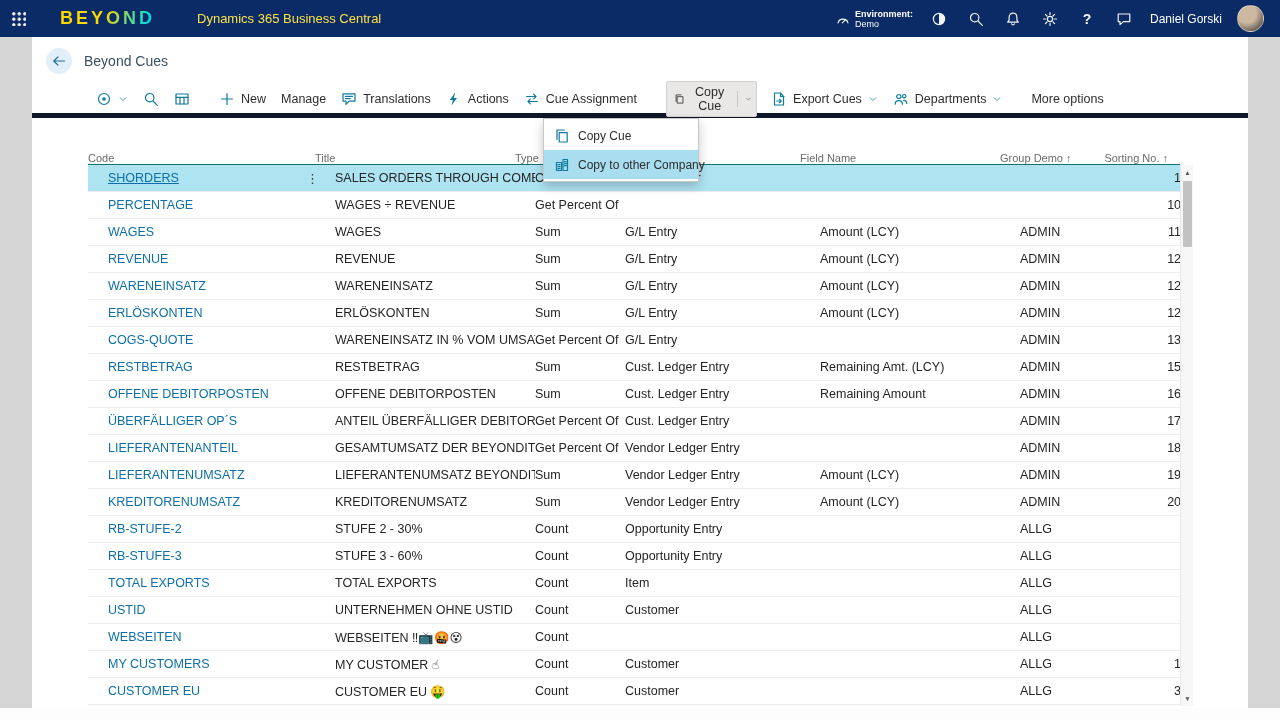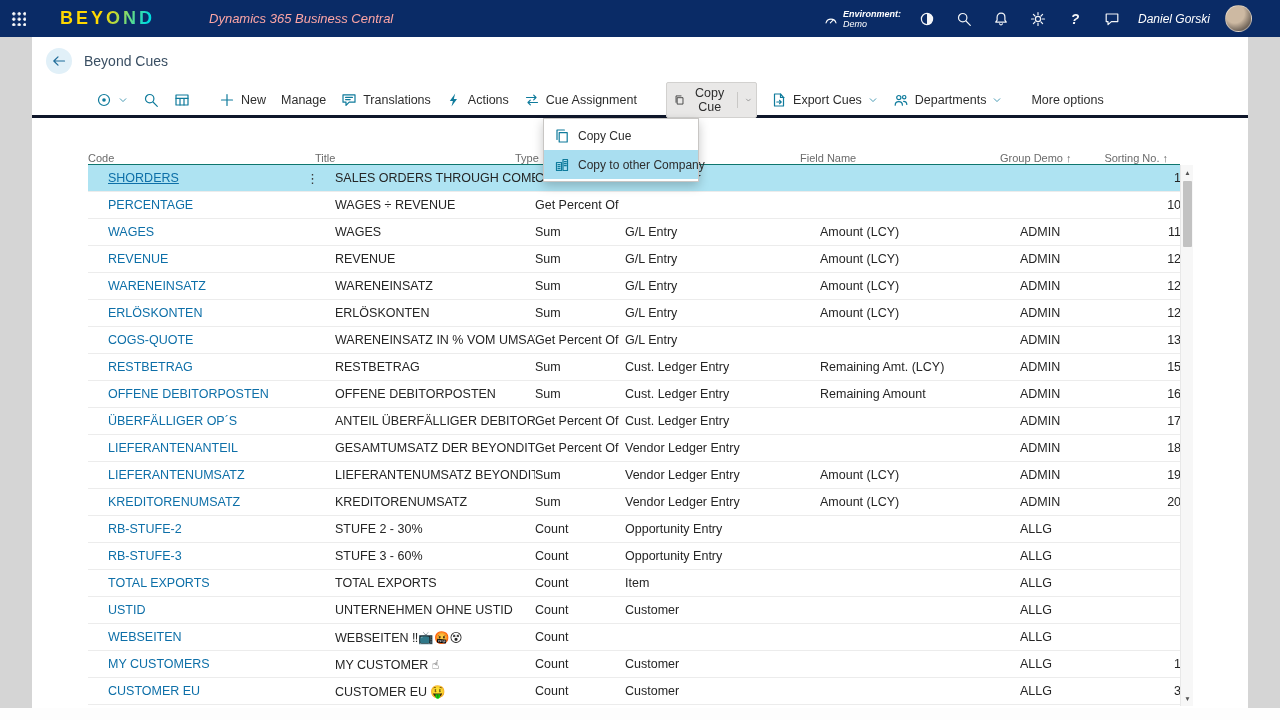--- a/index.html
+++ b/index.html
@@ -10,43 +10,43 @@
   
   .ic { width: 16px; height: 16px; stroke: currentColor; fill: none; stroke-width: 1.2; stroke-linecap: round; stroke-linejoin: round; display: inline-block; vertical-align: middle; }
   .ic.fill { fill: currentColor; stroke: none; }
   .ic.sm { width: 10px; height: 10px; }
 
   
   .topbar { position: absolute; left: 0; top: 0; width: 1280px; height: 37px; background: #0a2b66; display: flex; align-items: center; color: #fff; }
   .waffle-btn { width: 36px; height: 37px; display: flex; align-items: center; justify-content: center; }
   .waffle { width: 15px; height: 15px; background-image: radial-gradient(circle, #fff 1.4px, transparent 1.6px); background-size: 5.5px 5.5px; background-position: 0 0; }
   .logo { margin-left: 24px; font-size: 18px; font-weight: 900; letter-spacing: 3px; background: linear-gradient(110deg, #ffd800 45%, #00dcdc 90%); -webkit-background-clip: text; background-clip: text; color: #ffd800; -webkit-text-fill-color: transparent; }
-  .app-title { margin-left: 54px; font-size: 13px; color: #fca5a5; font-style: italic; }
-  .tb-right { margin-left: auto; display: flex; align-items: center; gap: 15px; padding-right: 28px; font-style: italic; }
+  .app-title { margin-left: 42px; font-size: 13px; color: #fde047; }
+  .tb-right { margin-left: auto; display: flex; align-items: center; gap: 15px; padding-right: 16px; }
   .env { display: flex; align-items: center; gap: 5px; }
   .env .ic { width: 14px; height: 14px; }
   .env-text { font-size: 9px; line-height: 10px; }
   .env-label { font-weight: bold; }
   .tb-icon { width: 22px; height: 22px; display: flex; align-items: center; justify-content: center; color: rgba(255,255,255,.95); }
   .help-q { font-size: 14px; font-weight: bold; }
   .tb-user { font-size: 12px; white-space: nowrap; }
   .avatar { width: 27px; height: 27px; border-radius: 50%; background: radial-gradient(circle at 35% 30%, #cdb9a2 0 40%, #6e6257 75%, #40434a); border: 1px solid rgba(255,255,255,.4); }
 
   
   .card { position: absolute; left: 32px; top: 37px; width: 1216px; height: 671px; background: #fff; }
   .bottom-strip { position: absolute; left: 0; bottom: 0; width: 1280px; height: 12px; background: #fdfdfd; }
 
   
   .page-header { position: absolute; left: 0; top: 0; width: 100%; height: 48px; display: flex; align-items: center; }
   .back-btn { margin-left: 14px; width: 26px; height: 26px; border-radius: 50%; background: #e1f0f8; color: #1f6c99; display: flex; align-items: center; justify-content: center; }
   .page-title { margin-left: 12px; font-size: 14px; color: #3a4f63; }
   .ph-icons { margin-left: auto; display: flex; align-items: center; gap: 13px; padding-right: 52px; color: #3e8cba; }
 
   
-  .action-bar { position: absolute; left: 0; top: 48px; width: 100%; height: 33px; display: flex; align-items: center; padding-left: 64px; font-size: 12.5px; color: #2d2d2d; border-bottom: 3px solid #0f172a; }
+  .action-bar { position: absolute; left: 0; top: 48px; width: 100%; height: 33px; display: flex; align-items: center; padding-left: 64px; font-size: 12.5px; color: #2d2d2d; border-bottom: 5px solid #0f172a; }
   .ab-item { display: flex; align-items: center; gap: 6px; margin-right: 15px; white-space: nowrap; }
   .ab-item .ic { color: #0f7b9c; }
   .ab-sep { width: 1px; height: 16px; background: #d8d7d5; margin: 0 12px 0 2px; }
   .split-btn { display: flex; align-items: center; gap: 6px; background: #e9e8e7; border: 1px solid #d2d1cf; border-radius: 2px; padding: 3px 4px 3px 7px; margin-right: 14px; }
   .split-div { width: 1px; height: 16px; background: #c9c8c6; margin: 0 2px; }
   .chev { color: #555; }
   .ab-right { margin-left: auto; display: flex; align-items: center; gap: 15px; padding-right: 55px; color: #0f7b9c; }
 
   
   .grid { position: absolute; left: 56px; top: 103px; width: 1092px; }

